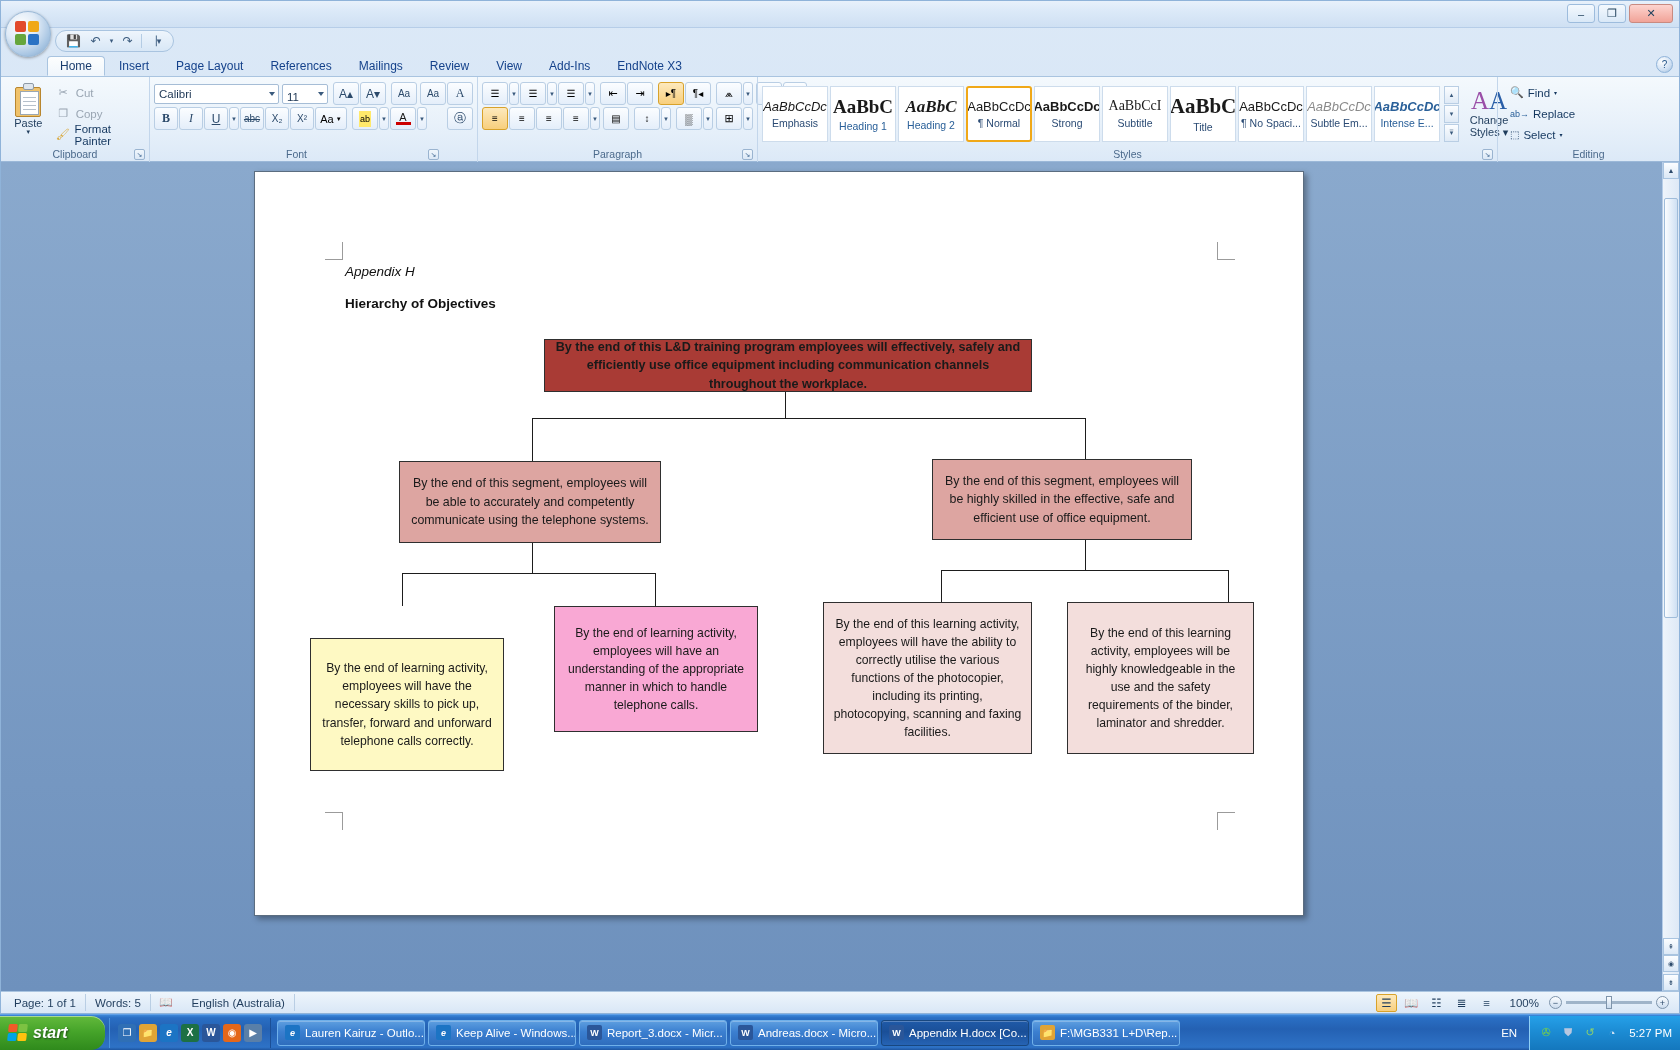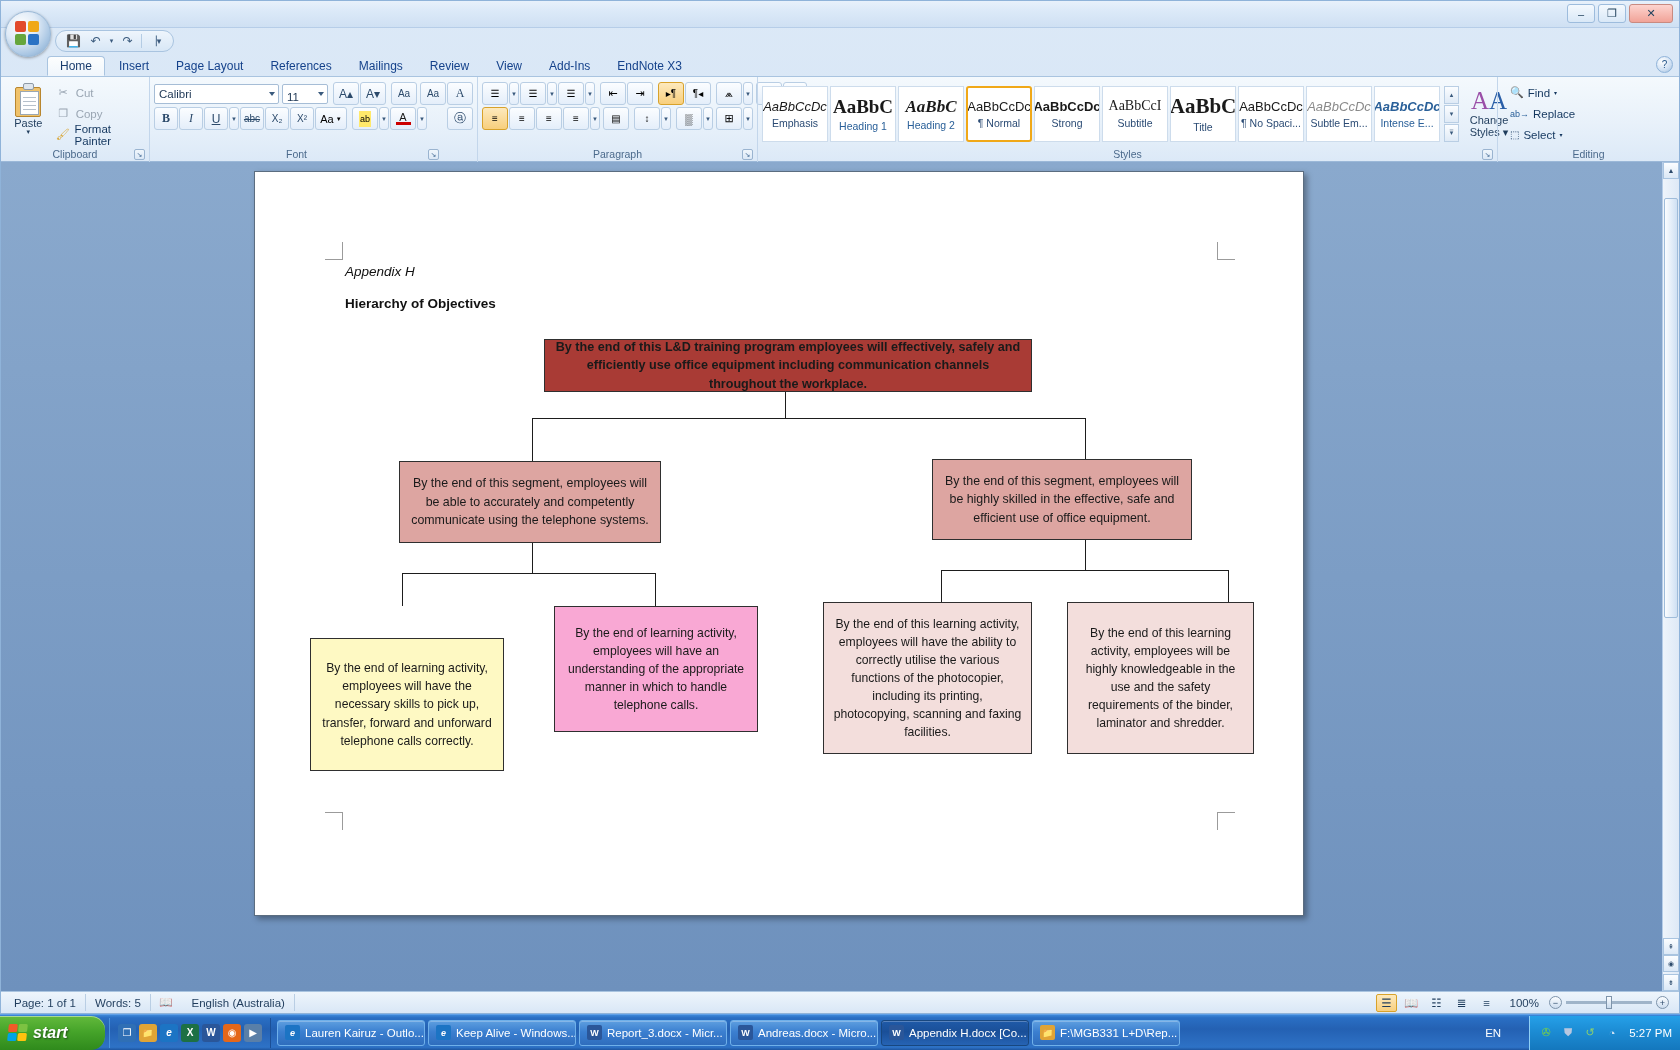--- a/index.html
+++ b/index.html
@@ -216,21 +216,21 @@
     background:linear-gradient(180deg,#5e9fe0 0%, #3b7fd0 45%, #2f6dbd 100%);
     border:1px solid #6fb0ea; box-shadow:inset 0 1px 0 rgba(255,255,255,.25);
   }
   .task.active{ background:linear-gradient(180deg,#1f5aa8 0%, #1a4f98 45%, #2663b4 100%); border-color:#18477f;}
   .task-ico{ width:15px; height:15px; flex:0 0 15px; border-radius:2px; display:flex; align-items:center; justify-content:center; font-size:9px;}
   .tray{ display:flex; align-items:center; gap:6px; height:34px; padding:0 8px;
     background:linear-gradient(180deg,#25a0e8 0%, #1d8ed6 40%, #1477bd 100%);
     border-left:1px solid #8fd0f5; }
   .tray-ico{ width:16px; height:16px; display:flex; align-items:center; justify-content:center; font-size:11px; color:#fff;}
   .clock{ font-size:11.5px; color:#fff; padding-left:3px;}
-  .lang{ font-size:11.5px; color:#fff; padding-right:28px; }
+  .lang{ font-size:11.5px; color:#fff; padding-right:12px; }
 </style>
 </head>
 <body>
 
 <div id="word-window">
 
   <div class="titlebar">
     <div class="win-btns">
       <div class="win-btn">–</div>
       <div class="win-btn">❐</div>

